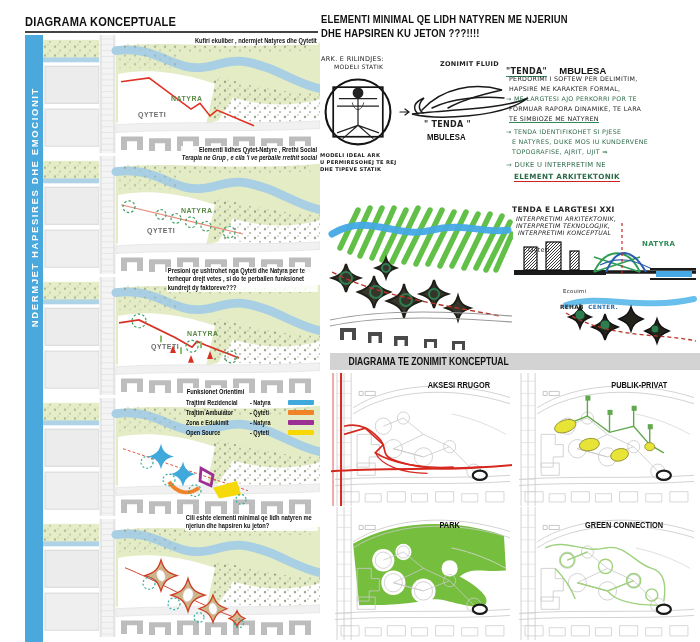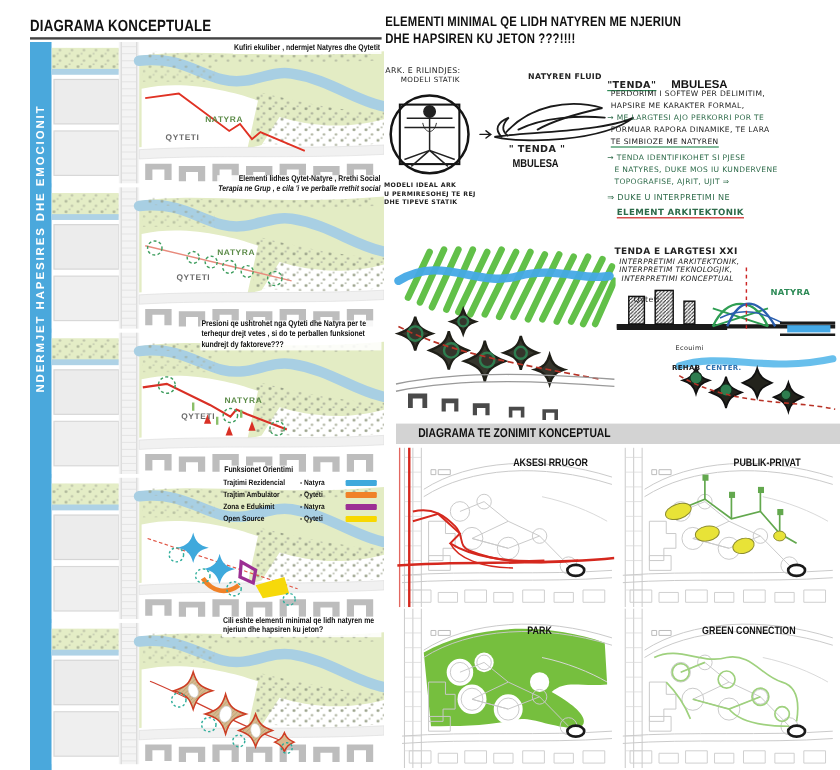--- a/index.html
+++ b/index.html
@@ -250,21 +250,21 @@
       <path d="M34 34 C36 44 44 44 46 34" stroke-width=".8"></path>
     </g>
   </svg>
 
   <div class="abs hw" style="left:320px;top:152px;font-size:5.2px;line-height:1.3;font-weight:bold;">
     <div>MODELI IDEAL ARK</div>
     <div>U PERMIRESOHEJ TE REJ</div>
     <div>DHE TIPEVE STATIK</div>
   </div>
 
-  <div class="abs hw" style="left:440px;top:60px;font-size:6.5px;font-weight:bold;">NATYREN FLUID</div>
+  <div class="abs hw" style="left:440px;top:60px;font-size:6.5px;font-weight:bold;">ZONIMIT FLUID</div>
 
   <svg class="abs" style="left:398px;top:68px;" width="135" height="58" viewBox="0 0 135 58">
     <g fill="none" stroke="#1A1A1A" stroke-width="1.5" stroke-linecap="round">
       <path d="M2 44 h9 m-4 -3 l4 3 l-4 3" stroke-width="1.2"></path>
       <path d="M14 46 C40 42 104 42 130 30 C104 50 38 52 14 46 Z" fill="#FFFFFF"></path>
       <path d="M24 42 C44 20 76 14 104 22 C86 26 64 32 50 40"></path>
       <path d="M34 40 C54 30 84 28 106 30"></path>
       <path d="M20 46 C14 40 16 34 26 30 C20 36 20 41 25 45"></path>
     </g>
   </svg>
@@ -277,21 +277,21 @@
     <span class="print-b" style="font-size:9.5px;margin-left:8px;">MBULESA</span>
   </div>
   <div class="abs hw" style="left:509px;top:75px;font-size:6.3px;">PERDORIMI I SOFTEW PER DELIMITIM,</div>
   <div class="abs hw" style="left:509px;top:85px;font-size:6.3px;">HAPSIRE ME KARAKTER FORMAL,</div>
   <div class="abs hw hw-g" style="left:506px;top:95px;font-size:6.3px;">→ ME LARGTESI AJO PERKORRI POR TE</div>
   <div class="abs hw" style="left:509px;top:105px;font-size:6.3px;">FORMUAR RAPORA DINAMIKE, TE LARA</div>
   <div class="abs hw u-g" style="left:509px;top:115px;font-size:6.3px;">TE SIMBIOZE ME NATYREN</div>
   <div class="abs hw hw-g" style="left:506px;top:128px;font-size:6.3px;">→ TENDA IDENTIFIKOHET SI PJESE</div>
   <div class="abs hw hw-g" style="left:512px;top:138px;font-size:6.3px;">E NATYRES, DUKE MOS IU KUNDERVENE</div>
   <div class="abs hw hw-g" style="left:512px;top:148px;font-size:6.3px;">TOPOGRAFISE, AJRIT, UJIT ⇒</div>
-  <div class="abs hw hw-g" style="left:506px;top:161px;font-size:6.8px;">⇒ DUKE U INTERPRETIMI NE</div>
+  <div class="abs hw hw-g" style="left:506px;top:161px;font-size:6.8px;">⇒ DUKE U INTERPRETIM NE</div>
   <div class="abs hw hw-g u-r" style="left:514px;top:172px;font-size:7.2px;font-weight:bold;">ELEMENT ARKITEKTONIK</div>
 
   <svg class="abs" style="left:328px;top:200px;" width="185" height="152" viewBox="0 0 185 152">
     <g stroke="#55BB3A" stroke-width="5.5" stroke-linecap="round" opacity=".92">
       <line x1="30" y1="10" x2="12" y2="48"></line>
         <line x1="42" y1="8" x2="22" y2="52"></line>
         <line x1="54" y1="8" x2="32" y2="56"></line>
       <line x1="66" y1="8" x2="44" y2="58"></line>
         <line x1="78" y1="10" x2="54" y2="60"></line>
         <line x1="90" y1="8" x2="64" y2="62"></line>

